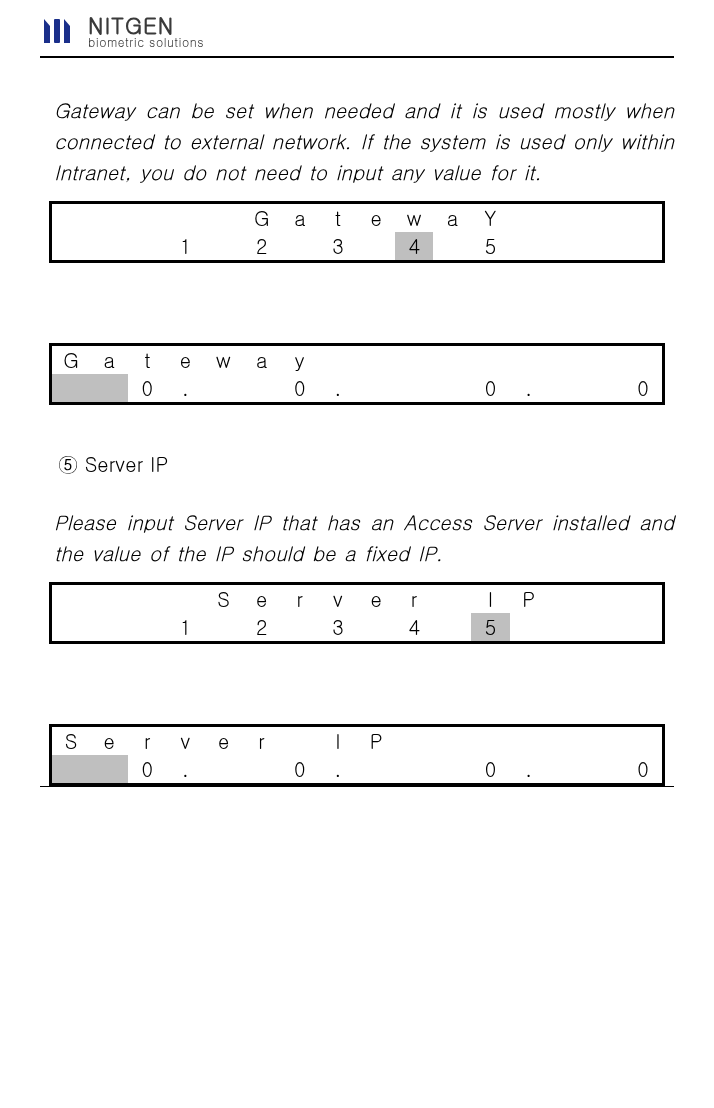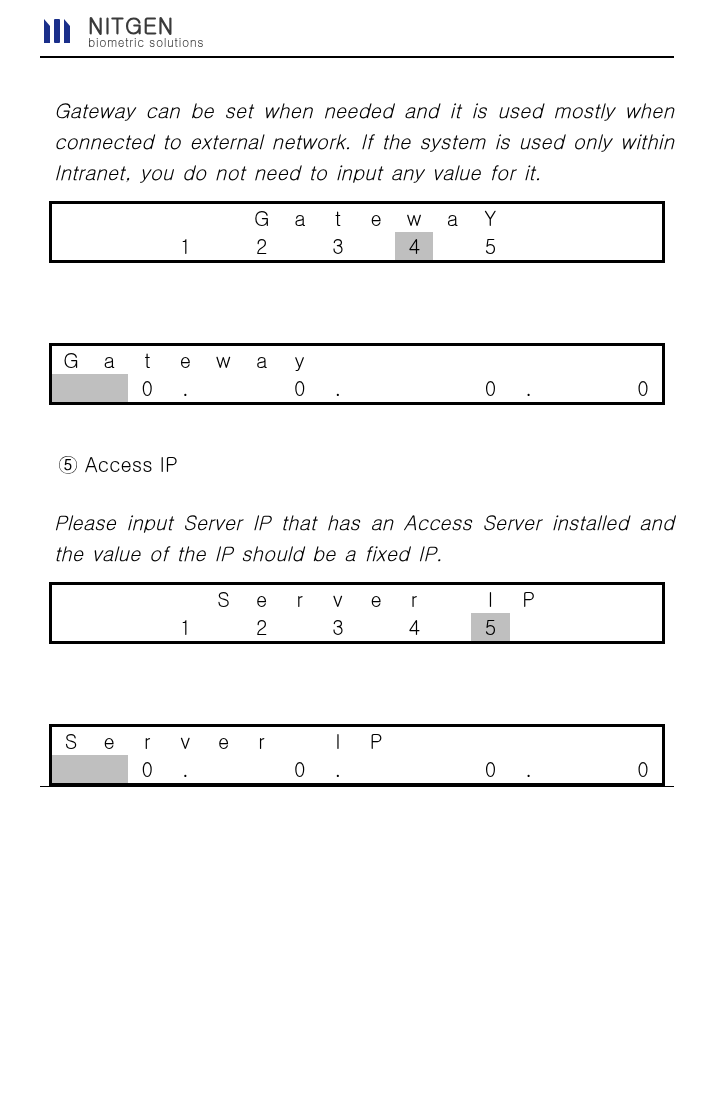--- a/index.html
+++ b/index.html
@@ -205,21 +205,21 @@
           <span class="cell"> </span>
           <span class="cell"> </span>
           <span class="cell">0</span>
         </div>
     </div>
 
     <div class="gap-med"></div>
 
     <p class="sec-head">
       <span>⑤</span>
-      <span>Access IP</span>
+      <span>Server IP</span>
     </p>
     <p class="para">Please input Server IP that has an Access Server installed and the value of the IP should be a fixed IP.</p>
 
     <div class="box">
       <div class="row" id="sip-menu-title">
           <span class="cell"></span>
           <span class="cell"></span>
           <span class="cell"></span>
           <span class="cell"></span>
           <span class="cell">S</span>

